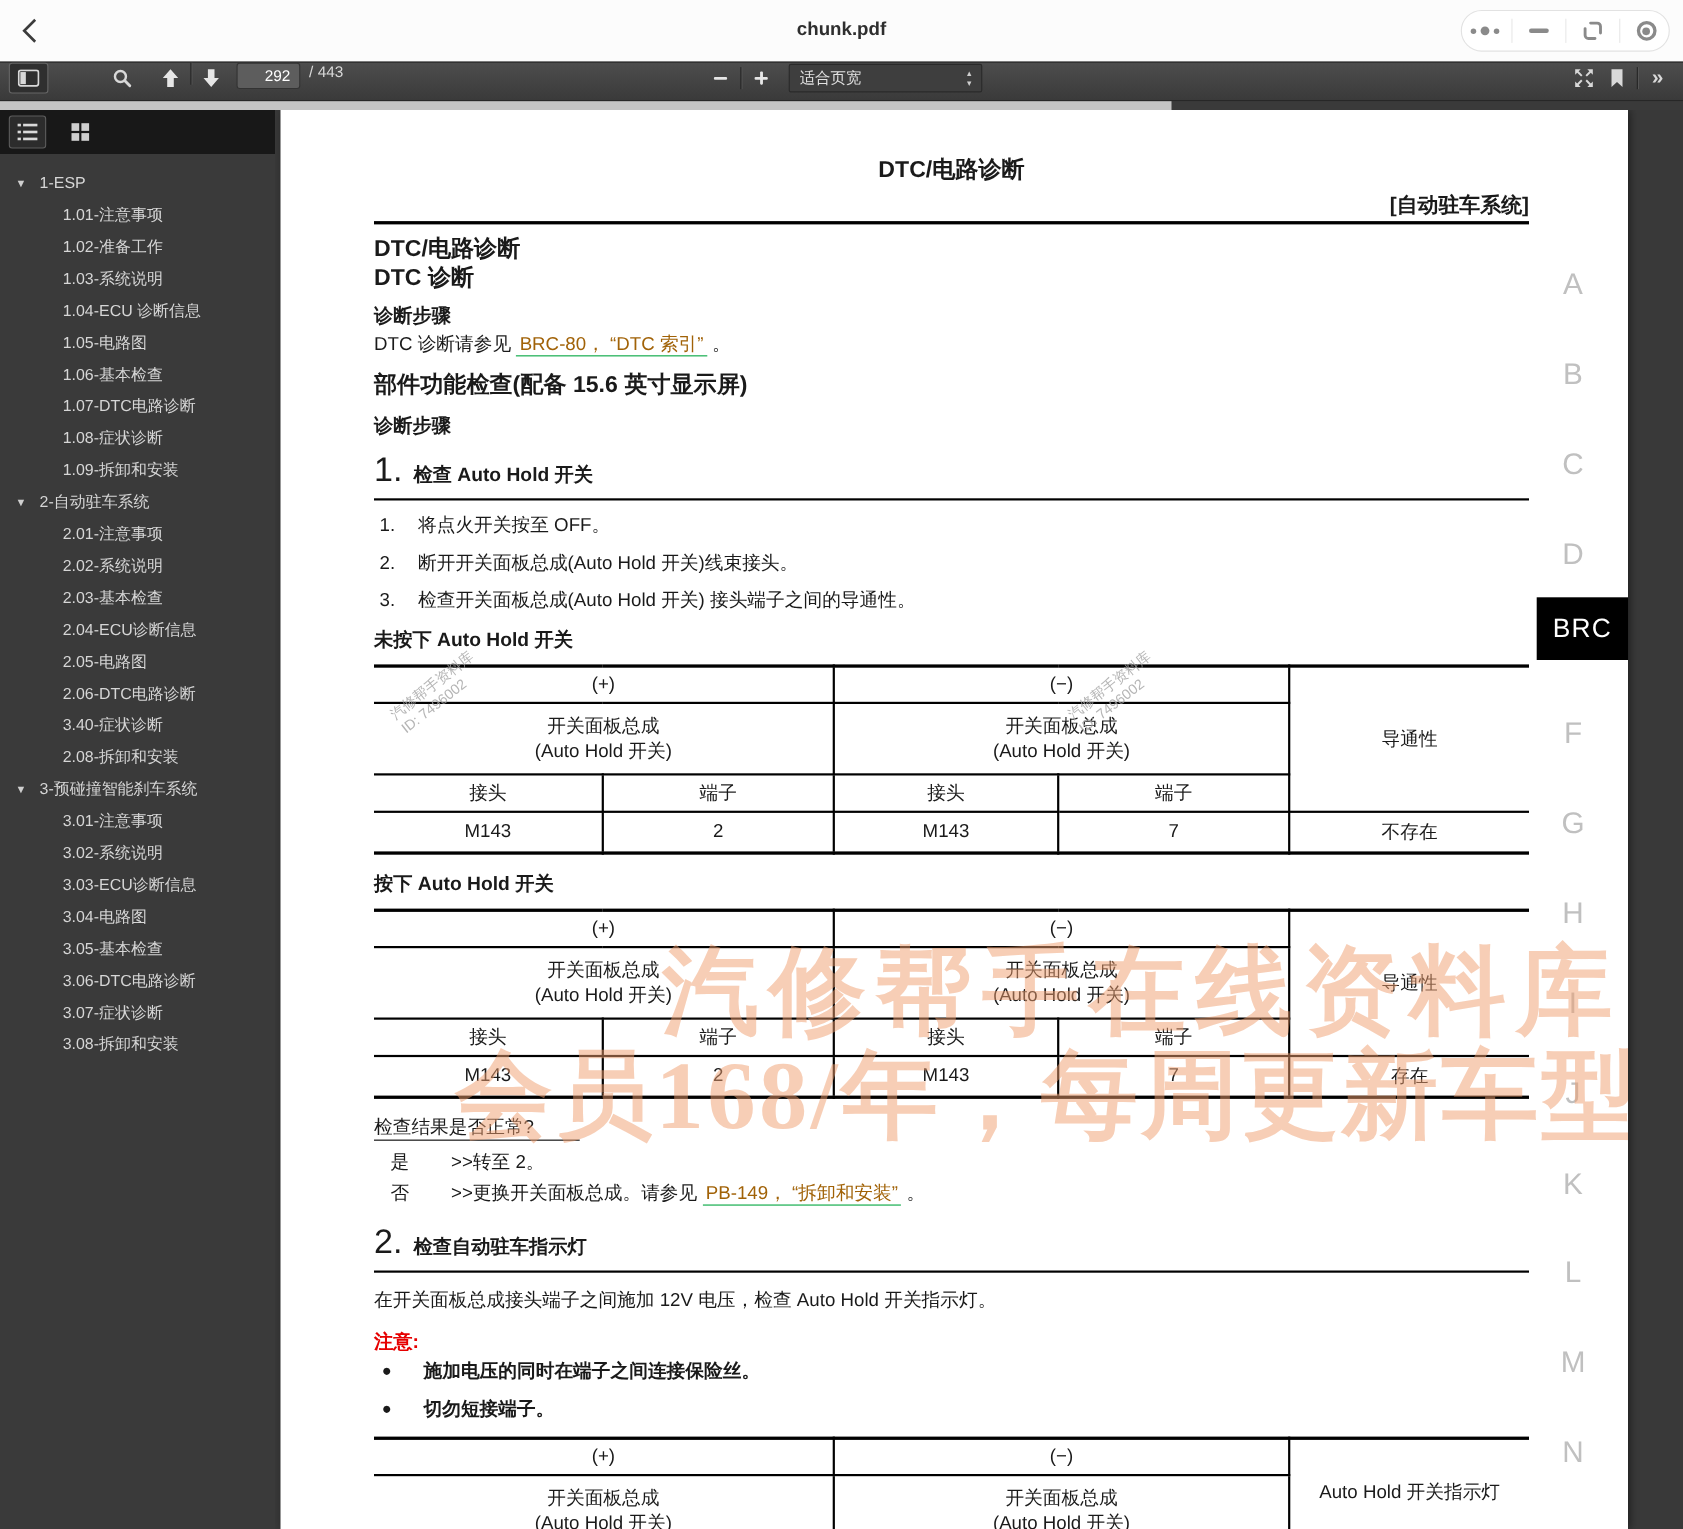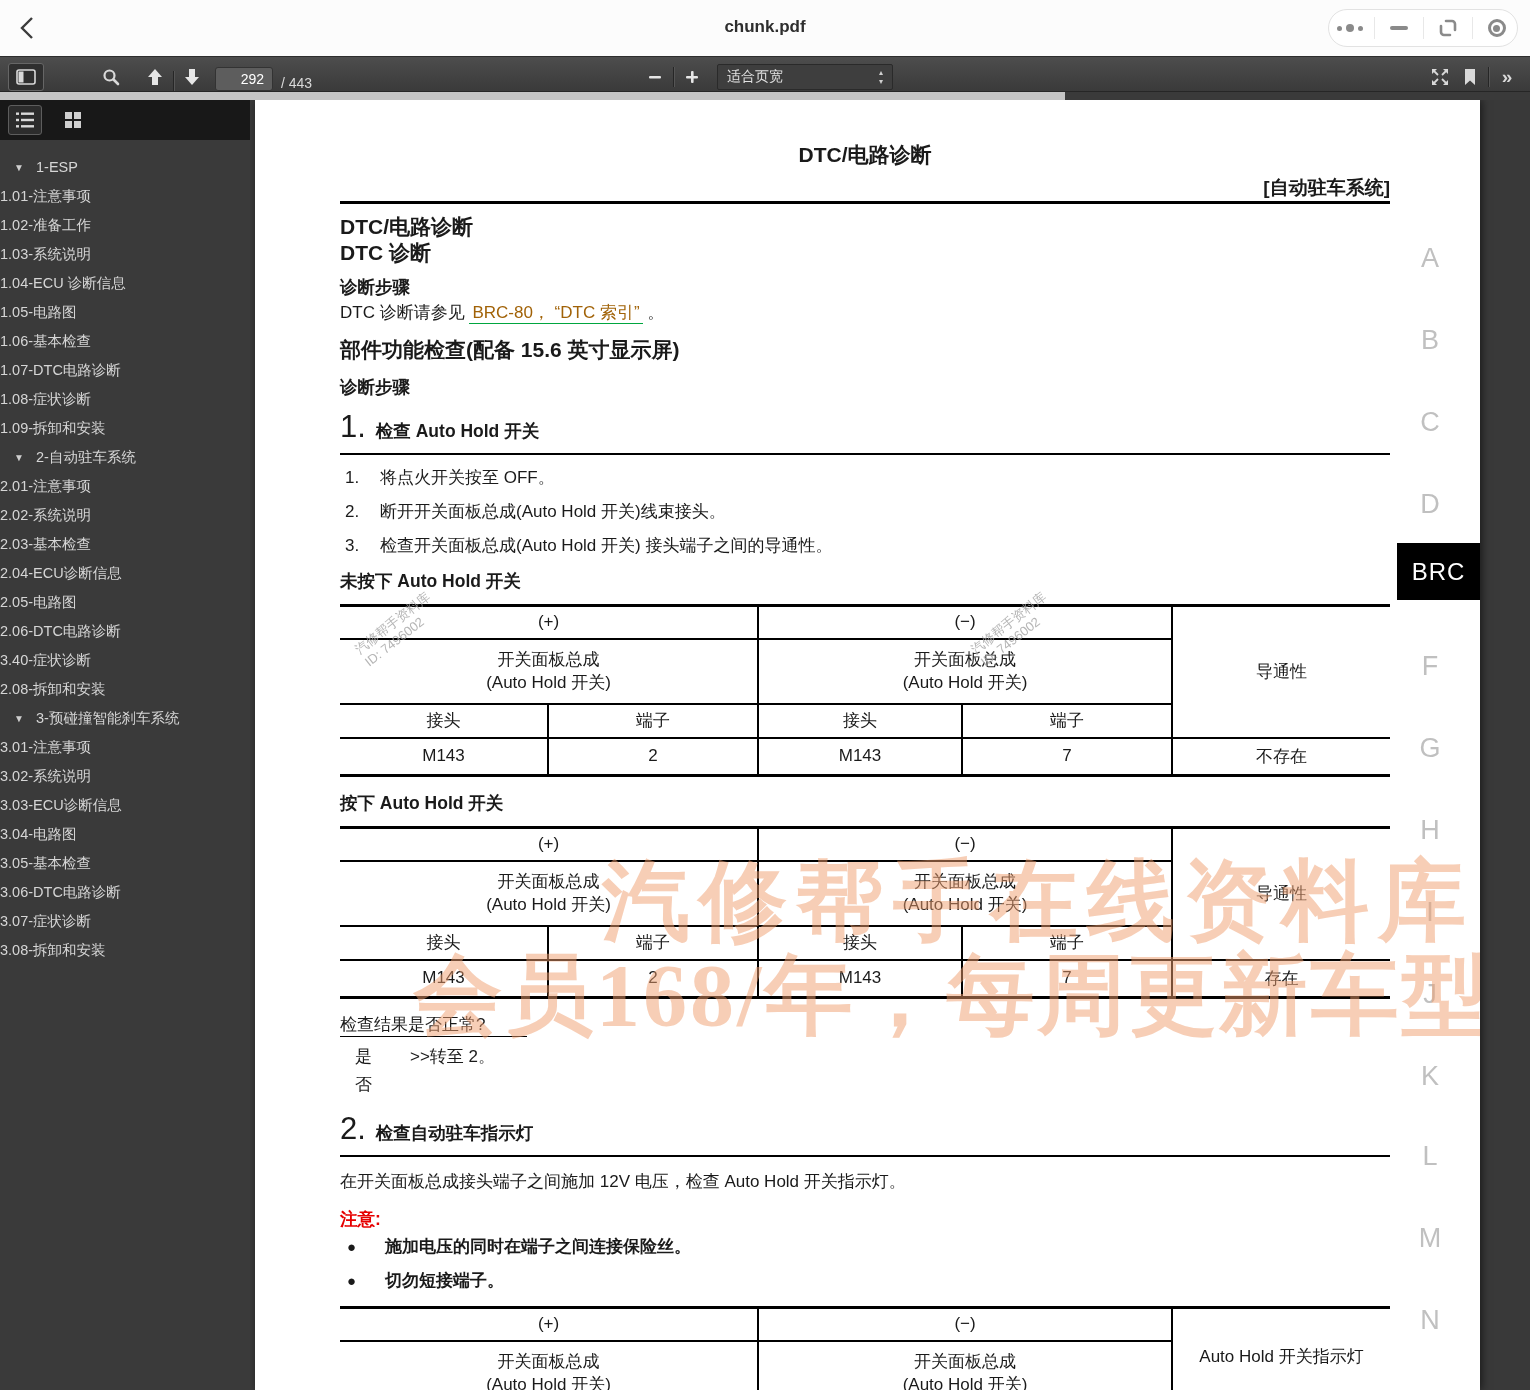--- a/index.html
+++ b/index.html
@@ -24,21 +24,21 @@
   .dots i.s { width:5px; height:5px; }
   .dots i.b { width:8px; height:8px; }
   .min-glyph { width:18px; height:4px; background:#8a8a8a; border-radius:2px; }
   .ring { width:18px; height:18px; border:3px solid #8a8a8a; border-radius:50%;
     display:flex; align-items:center; justify-content:center; }
   .ring i { width:7px; height:7px; background:#8a8a8a; border-radius:50%; }
 
   
   .toolbar { height:36px; background:linear-gradient(180deg,#4d4d4d,#3a3a3a);
     border-top:1px solid #2e2e2e; border-bottom:1px solid #262626;
-    display:flex; align-items:flex-end; position:relative; color:#d9d9d9; }
+    display:flex; align-items:flex-start; position:relative; color:#d9d9d9; }
   .tb-btn { width:30px; height:28px; display:flex; align-items:center; justify-content:center; cursor:pointer; }
   .tb-sep { width:1px; height:20px; background:#262626; margin:0 3px; box-shadow:1px 0 0 #555; }
   .toggle-btn { margin-left:8px; width:36px; height:28px; border:1px solid #666;
     background:#2f2f2f; border-radius:3px; display:flex; align-items:center; justify-content:center; }
   .page-input { width:58px; height:24px; background:#5d5d5d; border:1px solid #333;
     border-radius:3px; color:#fff; text-align:right; font-size:14px; padding:0 8px; }
   .page-total { font-size:14px; color:#d9d9d9; margin-left:8px; }
   .zoom-group { position:absolute; left:640px; display:flex; align-items:center; }
   .zoom-select { margin-left:10px; width:176px; height:26px; background:#3e3e3e;
     border:1px solid #2a2a2a; border-radius:2px; color:#e2e2e2; font-size:14px;
@@ -55,21 +55,21 @@
   .main { display:flex; height:1290px; }
   .sidebar { width:250px; background:#3a3a3a; flex:none; display:flex; flex-direction:column; }
   .sb-header { height:40px; background:#181818; display:flex; align-items:center; padding-left:8px; flex:none; }
   .sb-tool { width:34px; height:30px; display:flex; align-items:center; justify-content:center;
     cursor:pointer; margin-right:14px; border-radius:3px; }
   .sb-tool.active { background:#2c2c2c; border:1px solid #5d5d5d; }
   .tree { padding-top:13px; font-size:14.5px; color:#d6d6d6; overflow:hidden; }
   .tree-row { height:29px; line-height:29px; white-space:nowrap; cursor:pointer; }
   .tree-sec { padding-left:14px; }
   .tree-sec .tri { display:inline-block; width:22px; font-size:10px; color:#cfcfcf; vertical-align:1px; }
-  .tree-item { }
+  .tree-item { padding-left:57px; }
 
   
   .viewer { flex:1; position:relative; background:#393939; overflow:hidden; }
   .page { position:absolute; left:5px; top:0; width:1225px; height:1290px;
     background:#fff; box-shadow:2px 0 8px rgba(0,0,0,.55); overflow:hidden;
     color:#1a1a1a; }
   .content { position:absolute; left:85px; top:0; width:1050px; }
 
   .doc-title { padding-top:42px; text-align:center; font-size:21px; font-weight:bold; line-height:26px; }
   .doc-sub { margin-top:8px; text-align:right; font-size:19px; font-weight:bold; line-height:23px; }
@@ -424,20 +424,25 @@
         </tbody>
           </table>
 
         <div class="check-q"><span>检查结果是否正常?</span></div>
         <div class="yn-row yn-yes">
           <span class="lbl">是</span>
           <span>&gt;&gt;转至 2。</span>
         </div>
         <div class="yn-row yn-no">
           <span class="lbl">否</span>
+          <span>
+            <span>&gt;&gt;更换开关面板总成。请参见</span>
+            <a class="green">PB-149， “拆卸和安装”</a>
+            <span>。</span>
+          </span>
         </div>
 
         <div class="step-head" style="margin-top:16px">
           <span class="step-num">2.</span>
           <span class="step-title">检查自动驻车指示灯</span>
         </div>
         <div class="body-txt m3">在开关面板总成接头端子之间施加 12V 电压，检查 Auto Hold 开关指示灯。</div>
 
         <div class="note-label">注意:</div>
         <div class="bullet bl1">

